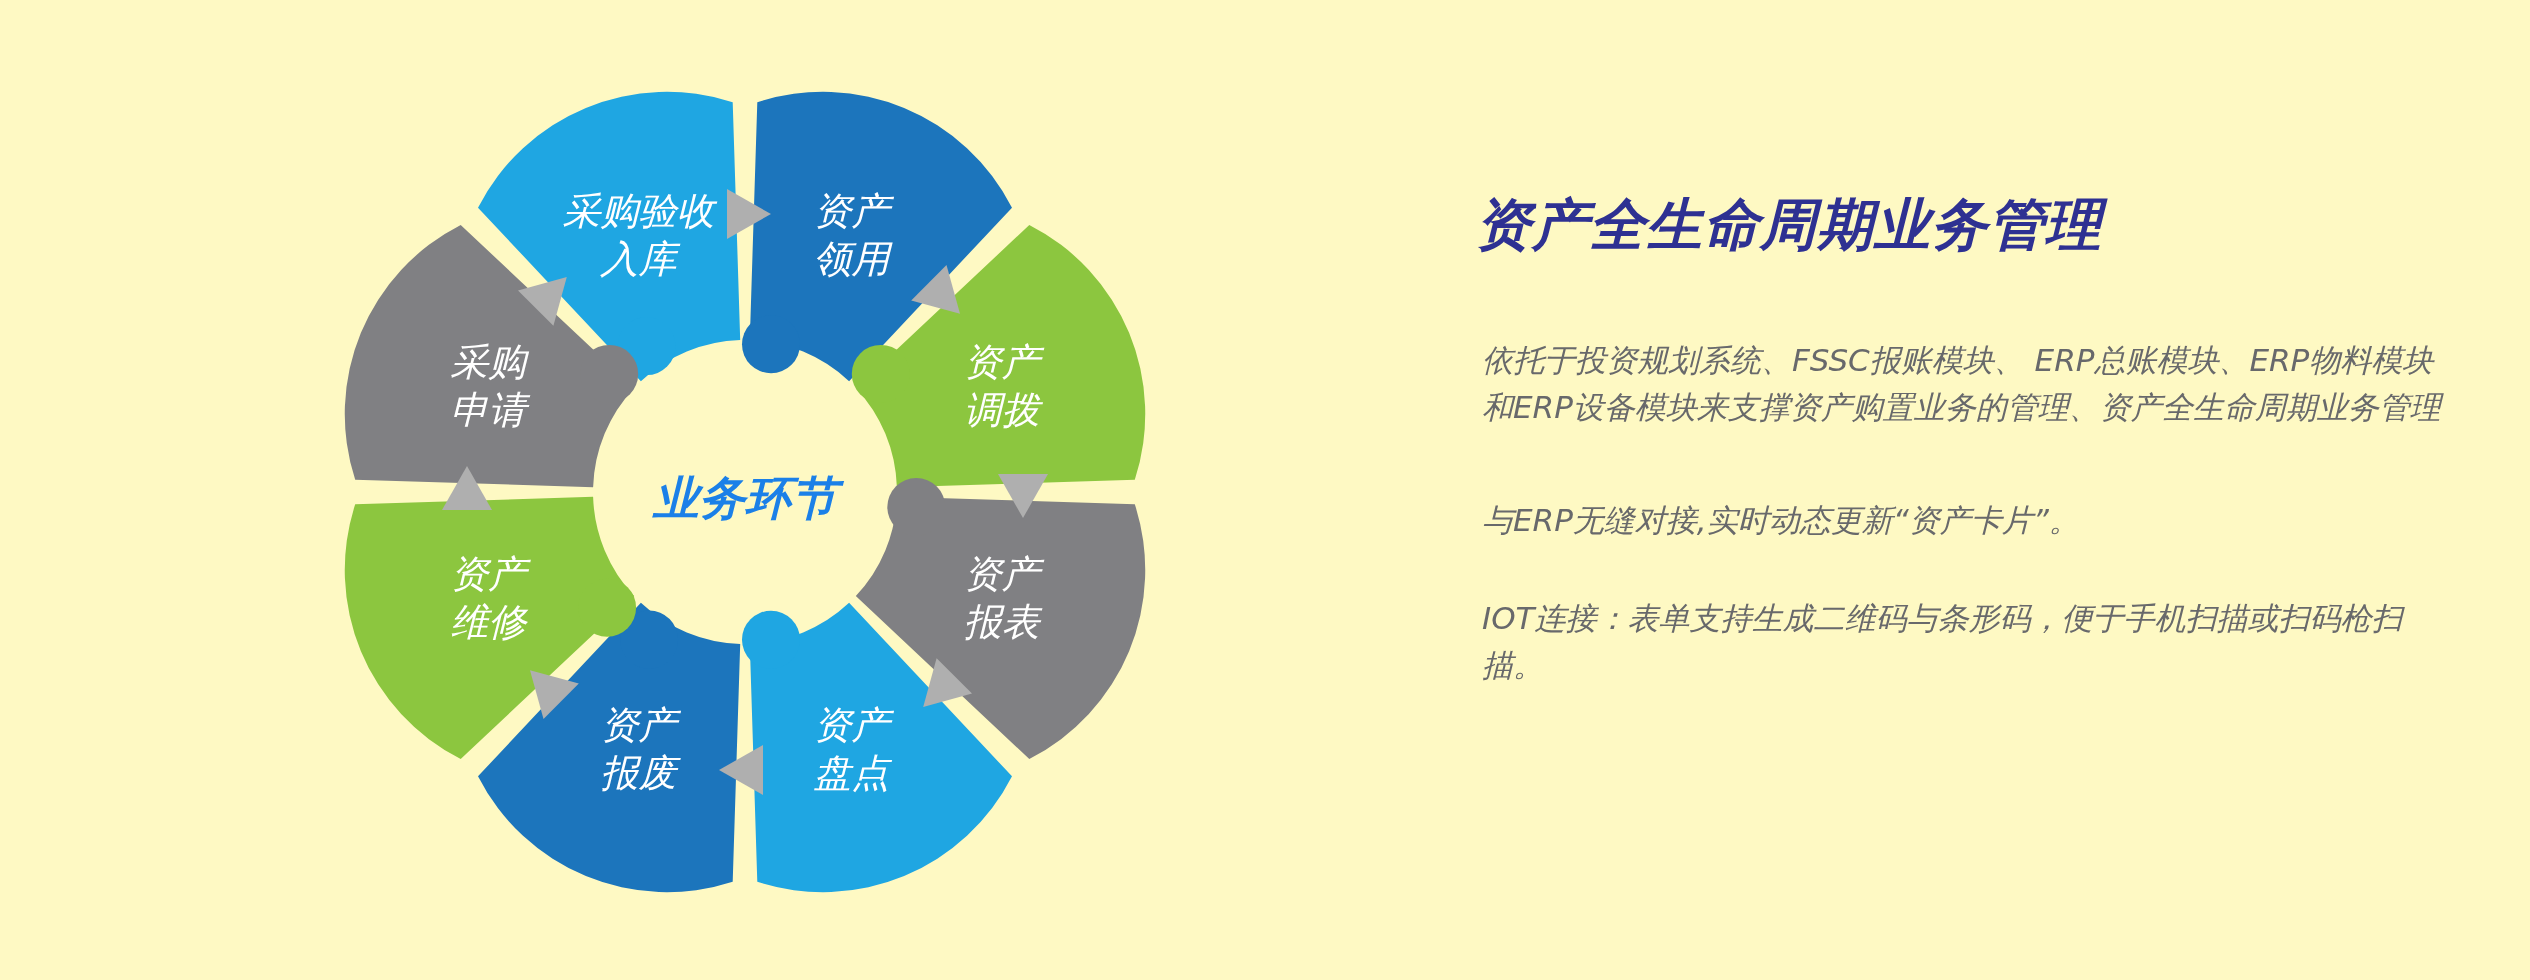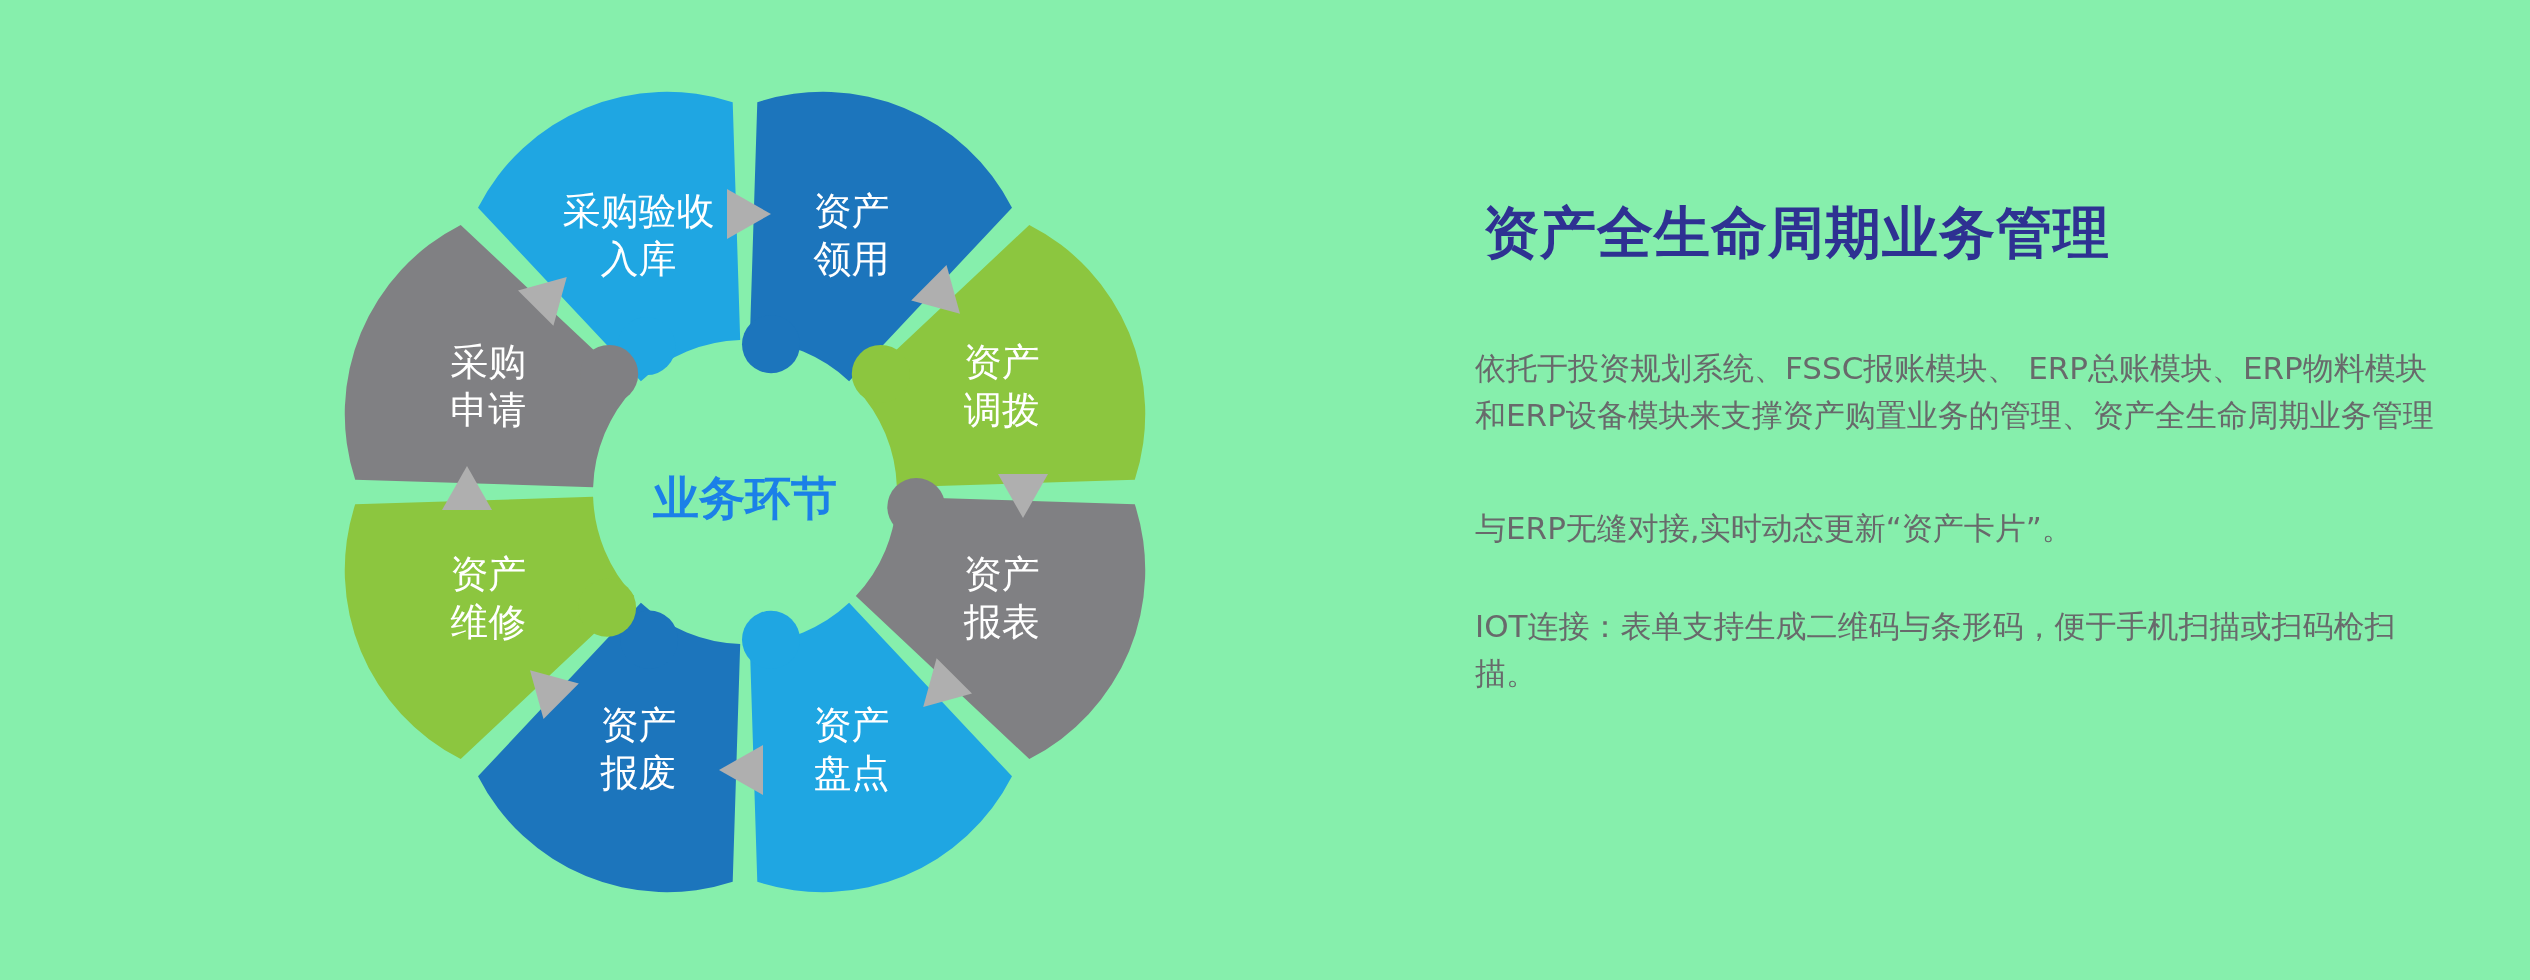--- a/index.html
+++ b/index.html
@@ -1,22 +1,23 @@
 <!DOCTYPE html>
 <html><head>
 <meta charset="utf-8">
 <style>
   html, body { margin: 0; padding: 0; background: #ffffff; }
   .page {
     position: relative;
     width: 2530px;
     height: 980px;
-    background: #86efac;
+    background: #fef9c3;
     overflow: hidden;
     font-family: "DejaVu Sans", "Liberation Sans", sans-serif;
+    font-style: italic;
   }
   .diagram-svg {
     position: absolute;
     left: 0;
     top: 0;
   }
   .seg-label {
     font-family: "DejaVu Sans", "Liberation Sans", sans-serif;
     font-size: 38px;
     fill: #ffffff;
@@ -26,28 +27,28 @@
     font-size: 46px;
     font-weight: bold;
   }
   .right-col {
     position: absolute;
     left: 1475px;
     top: 192px;
     width: 905px;
   }
   .heading {
-    margin: 8px;
+    margin: 0;
     font-size: 56px;
     line-height: 66px;
     font-weight: 700;
     letter-spacing: 1px;
     color: #2E3192;
   }
-  .para { margin: 0; }
+  .para { margin: 7px; }
   .para-1 { margin-top: 79px; }
   .para-2 { margin-top: 66px; }
   .para-3 { margin-top: 51px; }
   .text-line {
     font-size: 31px;
     line-height: 47px;
     color: #68696B;
     white-space: nowrap;
   }
 </style>

